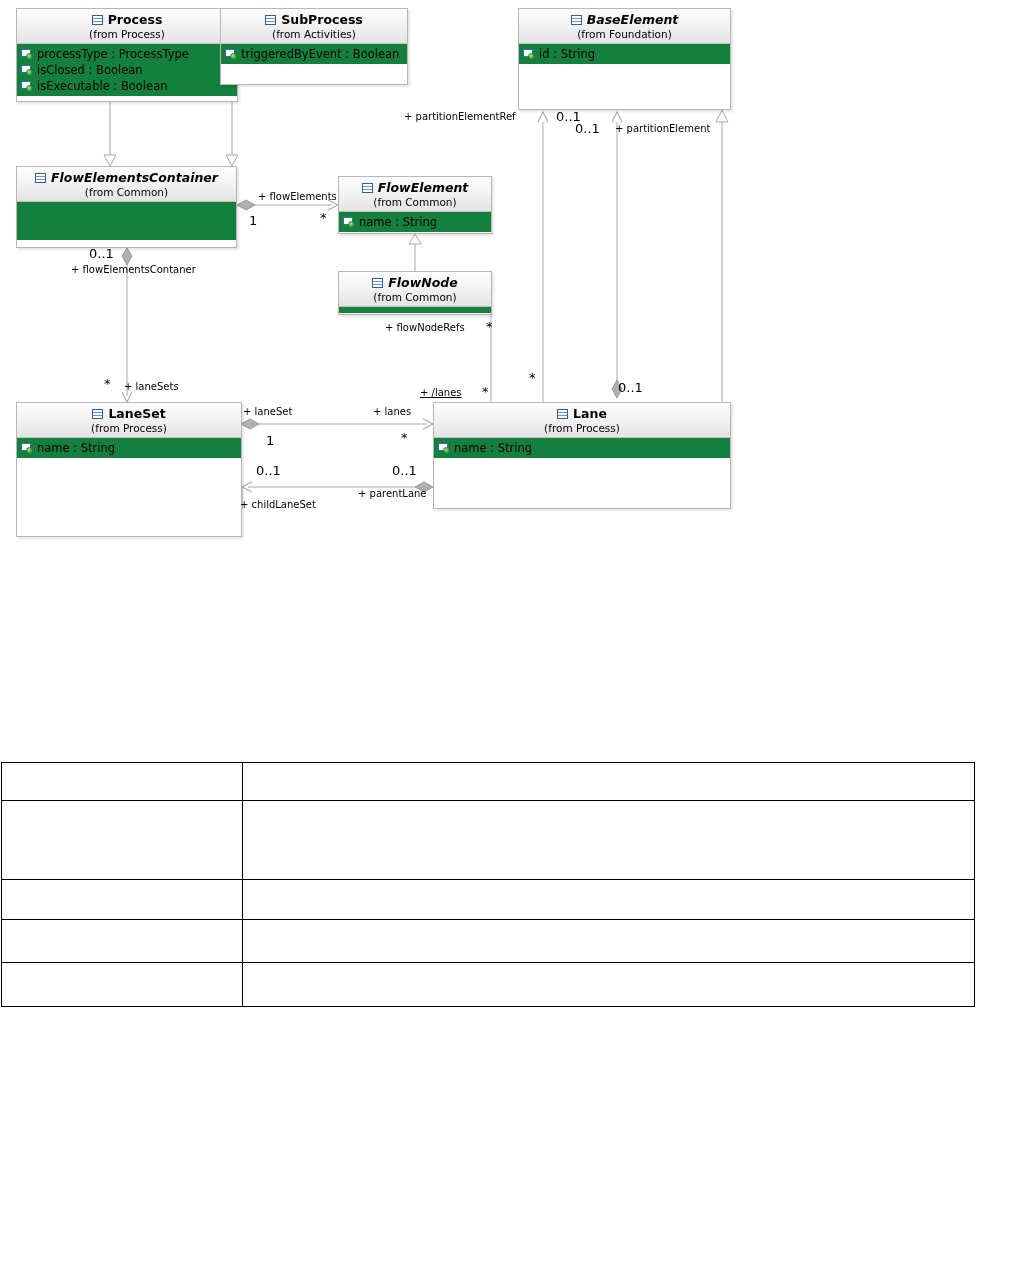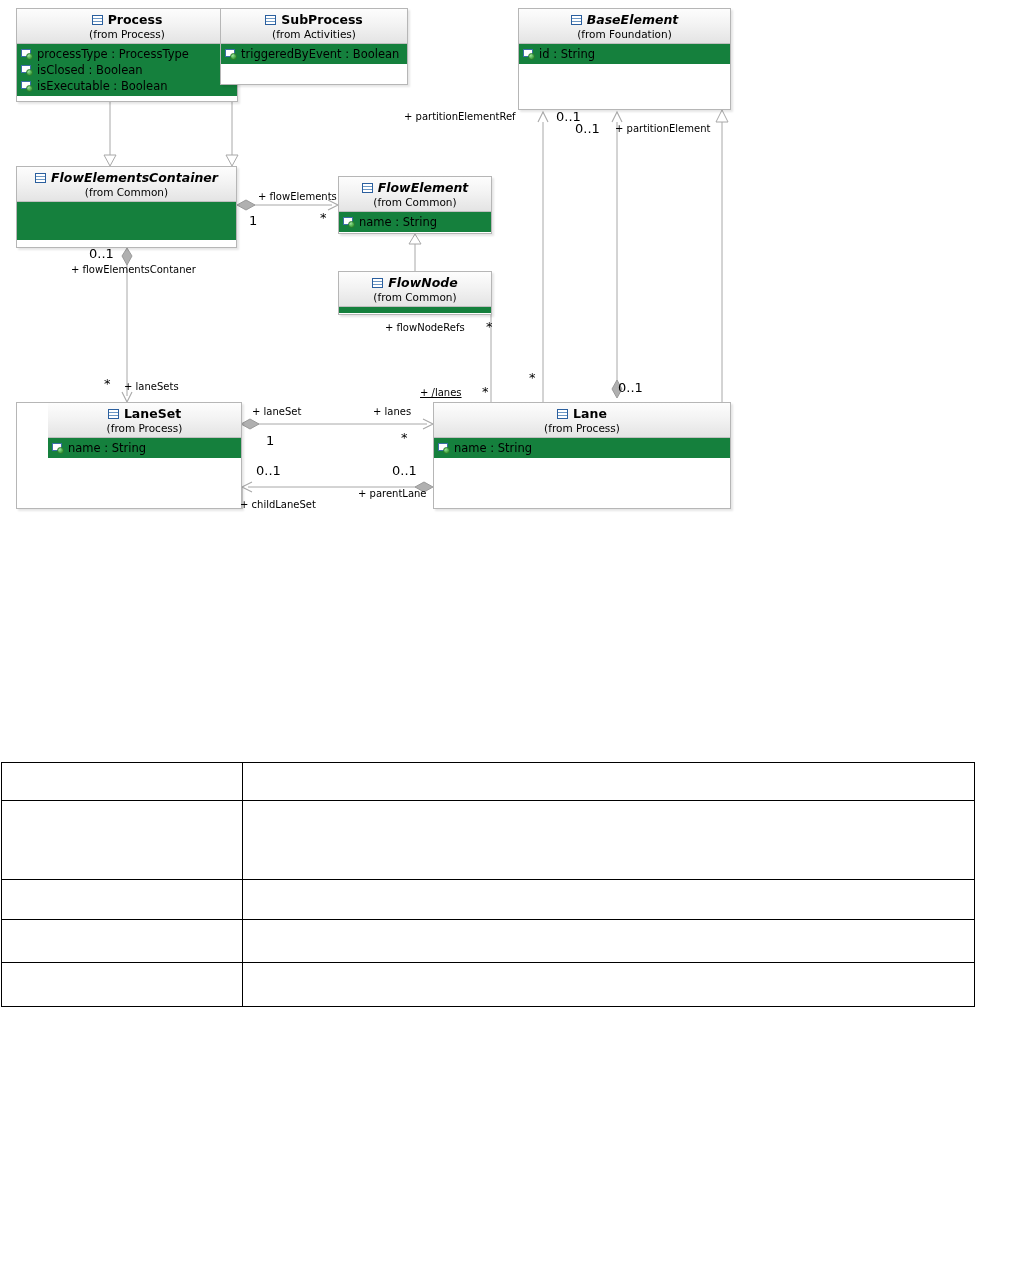--- a/index.html
+++ b/index.html
@@ -313,21 +313,21 @@
     <div class="uml-header">
       <div class="uml-name-row">
         <span class="icon-class"></span>
         <span class="uml-name abstract">FlowNode</span>
       </div>
       <div class="uml-pkg">(from Common)</div>
     </div>
     <div class="uml-attrs" style="height:6px;"></div>
   </div>
 
-  <div class="uml-class" style="left:16px; top:402px; width:226px; height:107px;padding-left:31px;">
+  <div class="uml-class" style="left:16px; top:402px; width:226px; height:135px;">
     <div class="uml-header">
       <div class="uml-name-row">
         <span class="icon-class"></span>
         <span class="uml-name">LaneSet</span>
       </div>
       <div class="uml-pkg">(from Process)</div>
     </div>
     <div class="uml-attrs">
       <div class="uml-attr">
         <span class="icon-attr"></span>
@@ -369,21 +369,21 @@
 
   <div class="lbl mult" style="left:529px; top:371px;">*</div>
   <div class="lbl mult" style="left:618px; top:381px;">0..1</div>
 
   <div class="lbl mult" style="left:104px; top:377px;">*</div>
   <div class="lbl" style="left:124px; top:380px;">+ laneSets</div>
 
   <div class="lbl" style="left:420px; top:386px;text-decoration:underline;">+ /lanes</div>
   <div class="lbl mult" style="left:482px; top:385px;">*</div>
 
-  <div class="lbl" style="left:243px; top:405px;margin-left:9px;">+ laneSet</div>
+  <div class="lbl" style="left:243px; top:405px;">+ laneSet</div>
   <div class="lbl" style="left:373px; top:405px;">+ lanes</div>
   <div class="lbl mult" style="left:266px; top:434px;">1</div>
   <div class="lbl mult" style="left:401px; top:431px;">*</div>
 
   <div class="lbl mult" style="left:256px; top:464px;">0..1</div>
   <div class="lbl mult" style="left:392px; top:464px;">0..1</div>
   <div class="lbl" style="left:358px; top:487px;">+ parentLane</div>
   <div class="lbl" style="left:240px; top:498px;">+ childLaneSet</div>
 
 </div>

